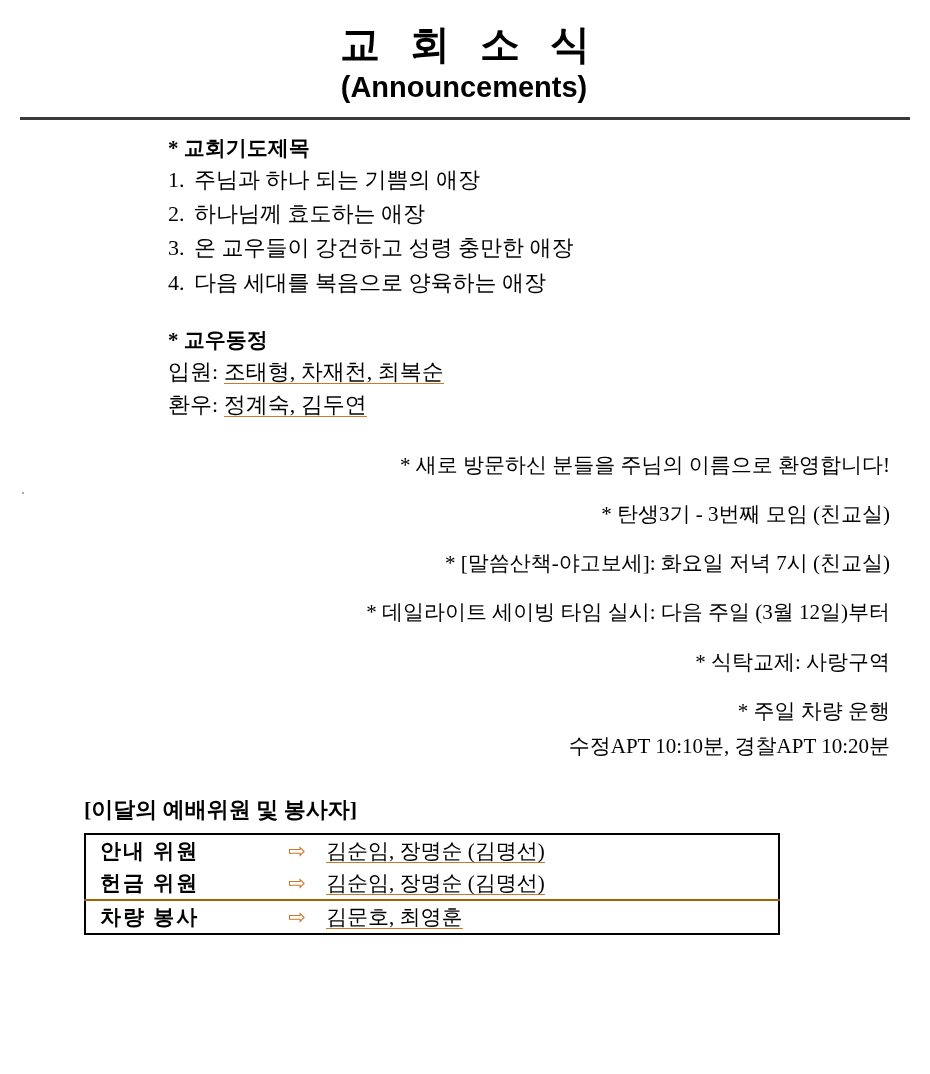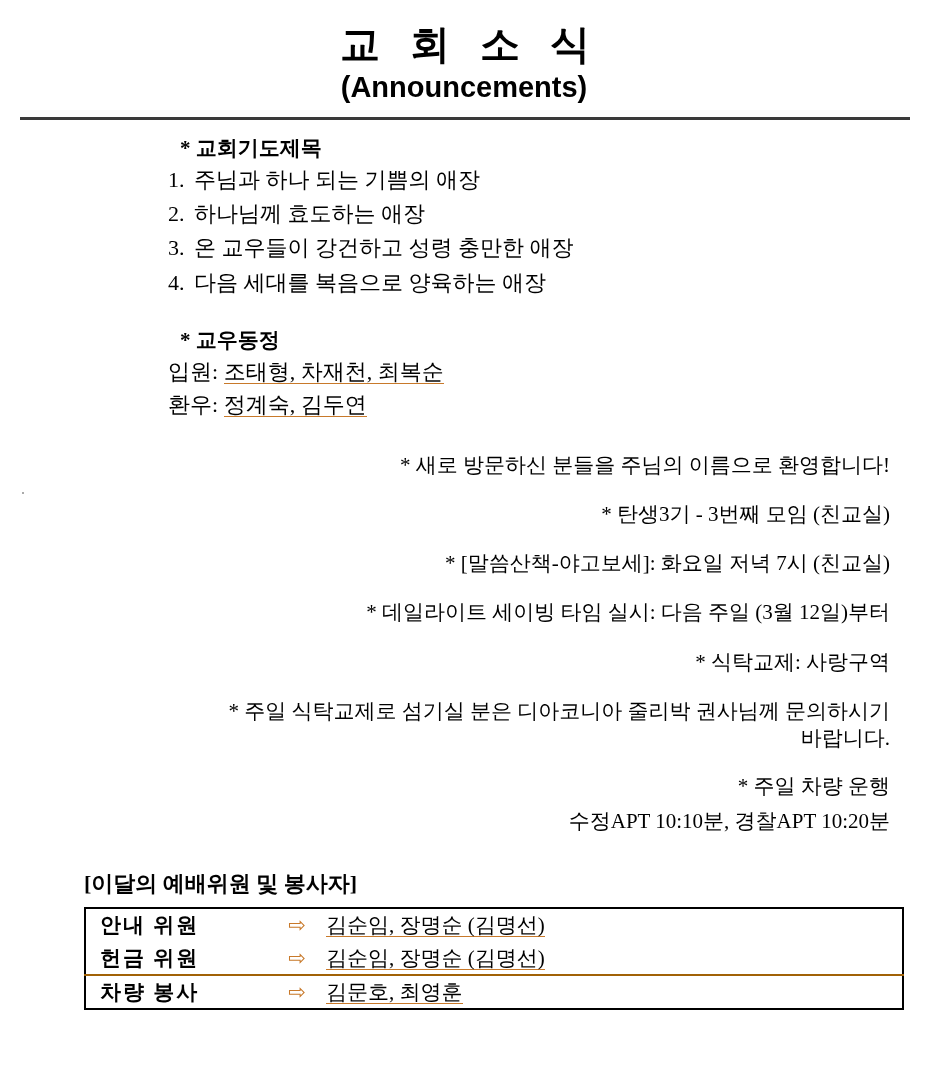--- a/index.html
+++ b/index.html
@@ -50,21 +50,21 @@
   .content {
     margin-top: 18px;
     padding-left: 168px;
     padding-right: 40px;
     font-size: 21px;
     line-height: 1.0;
   }
   .bullet-head {
     font-weight: bold;
     font-size: 21px;
-    margin: 0 0 8px 12px;
+    margin: 0 0 8px 0;
   }
   .num-list {
     margin: 0;
     padding: 0;
     list-style: none;
   }
   .num-list li {
     display: flex;
     font-size: 22px;
     margin-bottom: 9px;
@@ -121,21 +121,21 @@
     padding-left: 84px;
     padding-right: 30px;
   }
   .table-caption {
     font-weight: bold;
     font-size: 22px;
     margin-bottom: 8px;
   }
   table.duty {
     border-collapse: collapse;
-    width: 820px;
+    width: 696px;
     border: 2px solid #000;
     table-layout: fixed;
   }
   table.duty td {
     padding: 3px 6px;
     font-size: 21px;
     vertical-align: middle;
     line-height: 1.25;
   }
   table.duty td.role {
@@ -214,24 +214,20 @@
     </div>
 
     <div class="gap-lg"></div>
 
     <div class="note">* 새로 방문하신 분들을 주님의 이름으로 환영합니다!</div>
     <div class="note">* 탄생3기 - 3번째 모임 (친교실)</div>
     <div class="note">* [말씀산책-야고보세]: 화요일 저녁 7시 (친교실)</div>
     <div class="note">* 데일라이트 세이빙 타임 실시: 다음 주일 (3월 12일)부터</div>
     <div class="note">* 식탁교제: 사랑구역</div>
 
-    <div class="note tight">
-      <span>* 주일 식탁교제로 섬기실 분은 디아코니아 줄리박 권사님께 문의하시기</span>
-      <span class="indent">바랍니다.</span>
-    </div>
 
     <div class="note tight">
       <span>* 주일 차량 운행</span>
       <span class="indent2">수정APT  10:10분,  경찰APT  10:20분</span>
     </div>
 
   </div>
 
   <div class="table-section">
     <div class="table-caption">[이달의 예배위원 및 봉사자]</div>

